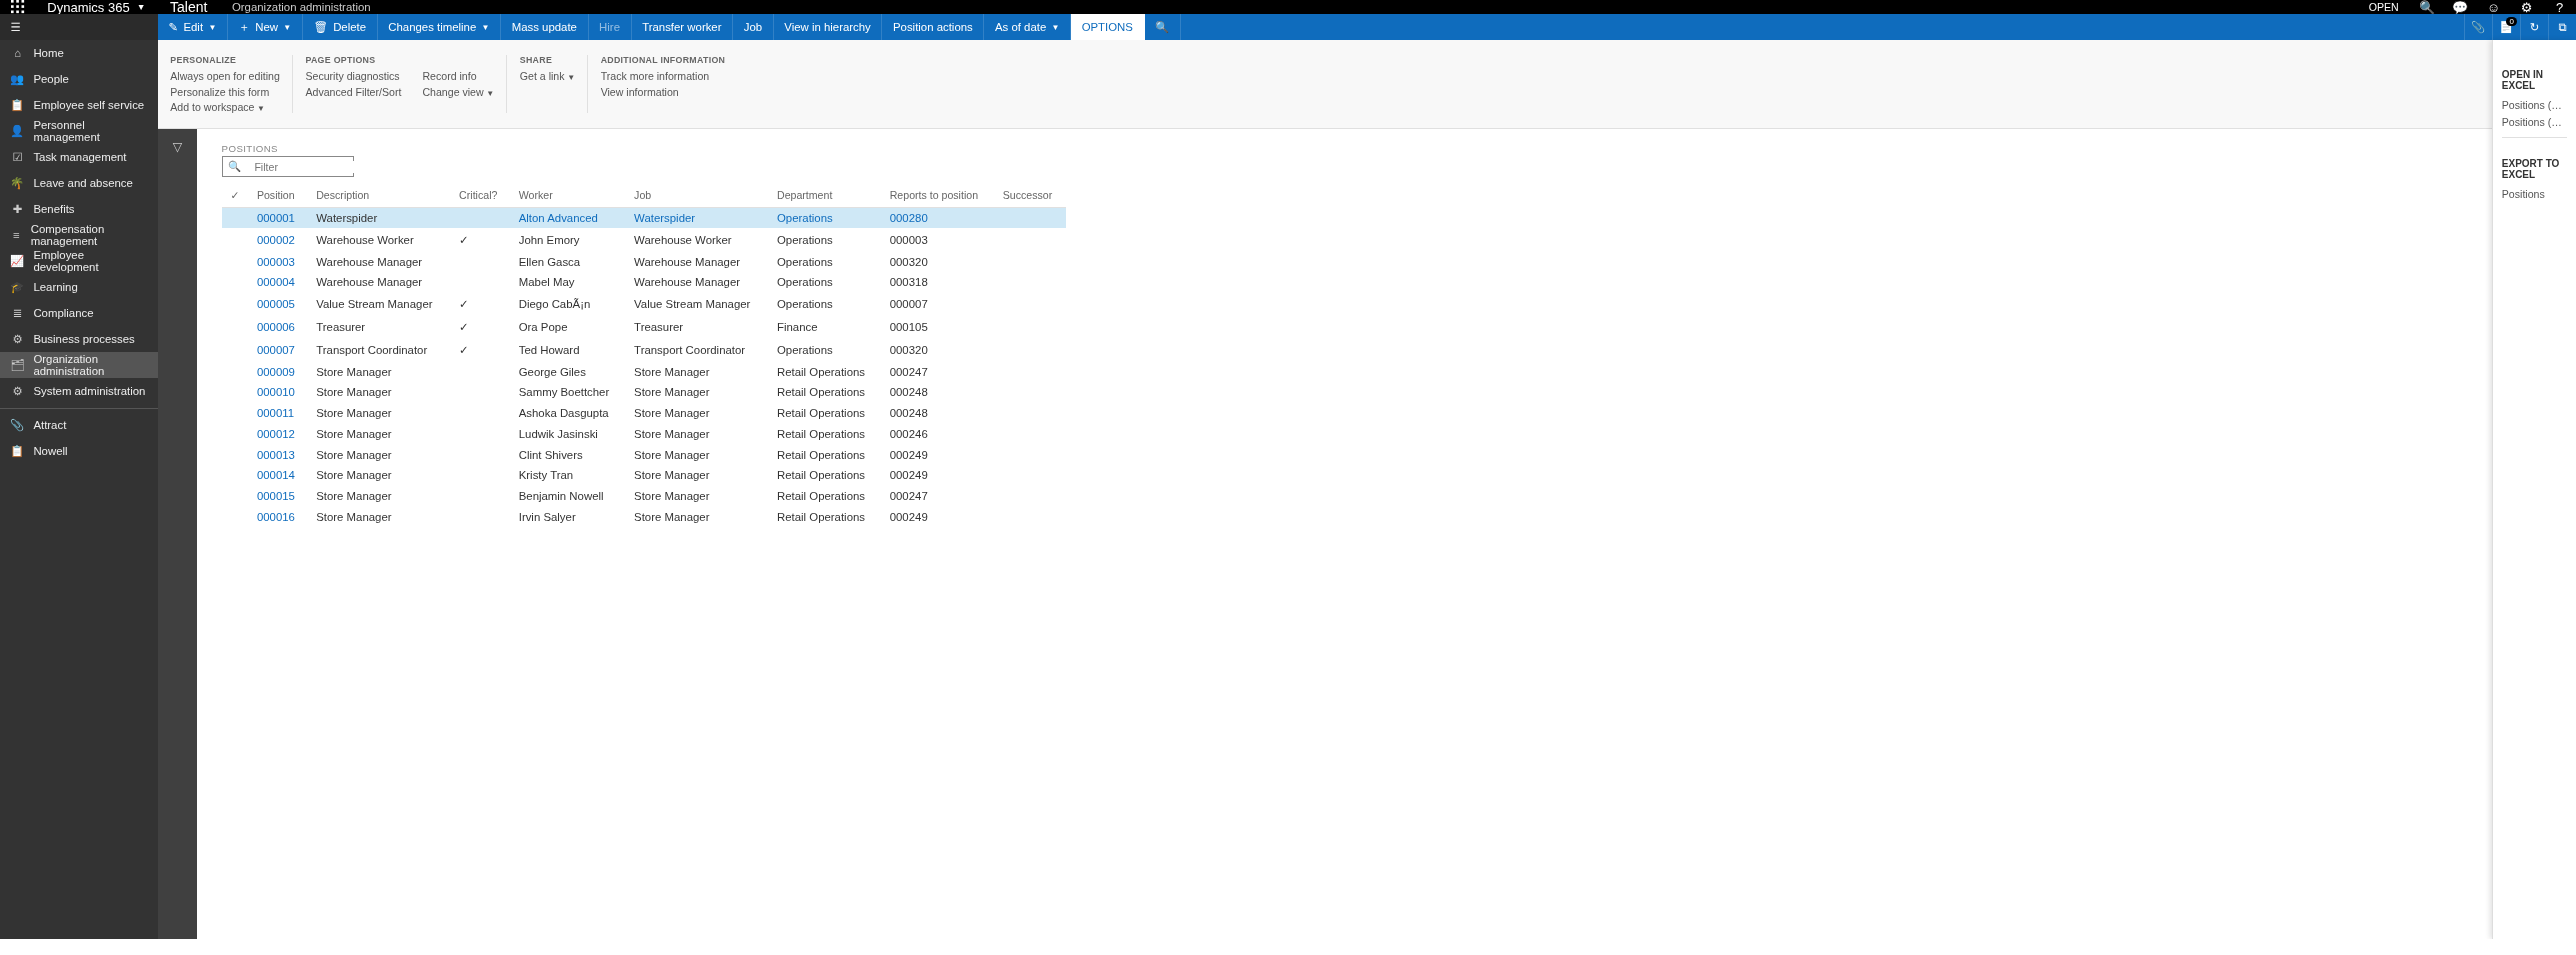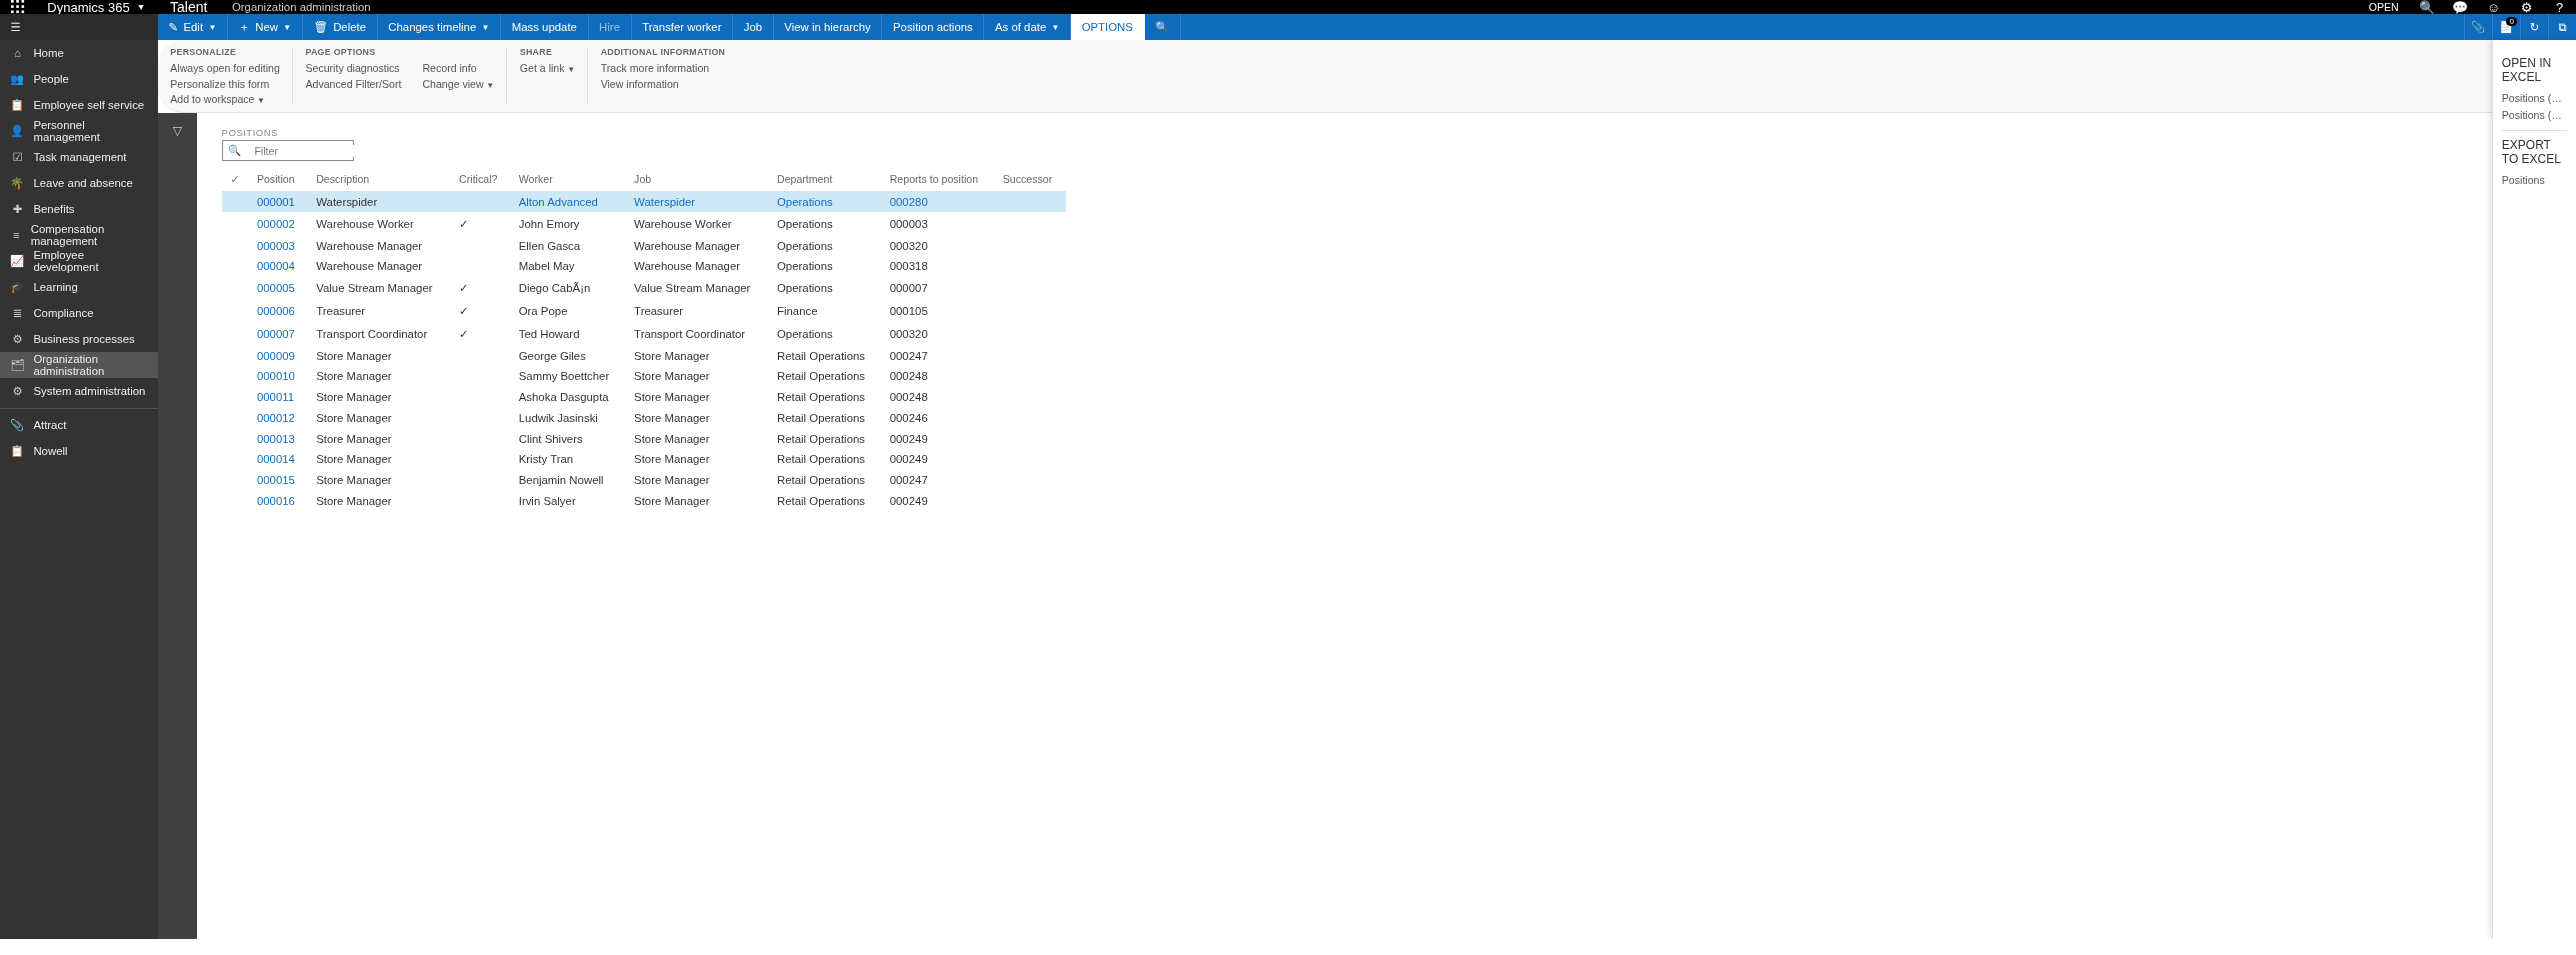--- a/index.html
+++ b/index.html
@@ -34,21 +34,21 @@
 .actionbar .abtn { padding: 0 10.6px; height: 26px; display: flex; align-items: center; gap: 5.3px; cursor: pointer; border-right: 0.9px solid rgba(255,255,255,0.15); }
 .actionbar .abtn.dim { color: rgba(255,255,255,0.55); }
 .actionbar .abtn.active { background: #fff; color: #0f6cbd; }
 .actionbar .abtn .sm { font-size: 8px; }
 .actionbar .spacer { flex: 1; }
 .actionbar .righttools { display: flex; align-items: center; }
 .actionbar .rticon { width: 28px; height: 26px; display: flex; align-items: center; justify-content: center; cursor: pointer; border-left: 0.9px solid rgba(255,255,255,0.15); position: relative; }
 .actionbar .badge { position: absolute; top: 2.6px; right: 2.6px; background: #000; color: #fff; font-size: 8px; border-radius: 7px; padding: 0 3.5px; }
 
 
-.ribbon { background: #f8f8f8; border-bottom: 0.9px solid #e0e0e0; display: flex; padding: 7px 0; font-size: 10.6px; border-radius: 25px; }
+.ribbon { background: #f8f8f8; border-bottom: 0.9px solid #e0e0e0; display: flex; padding: 15px 0; font-size: 10.6px; }
 .ribbon .group { border-right: 0.9px solid #e0e0e0; padding: 0 12.3px; }
 .ribbon .group:last-child { border-right: none; }
 .ribbon .grouptitle { font-size: 8.8px; font-weight: 600; color: #666; margin-bottom: 5.3px; letter-spacing: 0.3px; }
 .ribbon .grouprow { display: flex; gap: 21px; }
 .ribbon .groupcol { display: flex; flex-direction: column; gap: 3.5px; }
 .ribbon .groupcol a { color: #555; cursor: pointer; white-space: nowrap; }
 .ribbon .chev { font-size: 8px; margin-left: 2.6px; }
 
 
 .content { flex: 1; display: flex; background: #404040; overflow: hidden; }
@@ -63,21 +63,21 @@
 table.grid { border-collapse: collapse; font-size: 11.4px; width: 844px; }
 table.grid th { text-align: left; font-weight: 400; color: #666; font-size: 10.6px; padding: 5.3px 8.8px; border-bottom: 0.9px solid #e0e0e0; }
 table.grid th.chkcol { width: 23px; }
 table.grid td { padding: 4.4px 8.8px; color: #333; }
 table.grid tr.selected td { background: #cfe8f6; }
 table.grid td.link { color: #0f6cbd; cursor: pointer; }
 table.grid td .chk { color: #333; }
 
 
 .flyout { position: absolute; right: 0; top: 26px; bottom: 0; width: 84px; background: #fff; border-left: 0.9px solid #ddd; box-shadow: -1.8px 0 5.3px rgba(0,0,0,0.12); padding: 8.8px 8.8px; font-size: 10.6px; z-index: 50; }
-.flyout .flytitle { font-size: 12px; font-weight: 400; color: #333; margin-bottom: 5.3px; margin-top: 7px; }
+.flyout .flytitle { font-size: 10px; font-weight: 700; color: #333; margin-bottom: 5.3px; margin-top: 20px; }
 .flyout .flyitem { color: #555; padding: 2.6px 0; cursor: pointer; white-space: nowrap; overflow: hidden; text-overflow: ellipsis; }
 .flyout hr { border: none; border-top: 0.9px solid #e0e0e0; margin: 7px 0; }
 
 svg { display: block; }
 </style>
 </head>
 <body>
 
 <div class="topbar">
   <div class="waffle">

